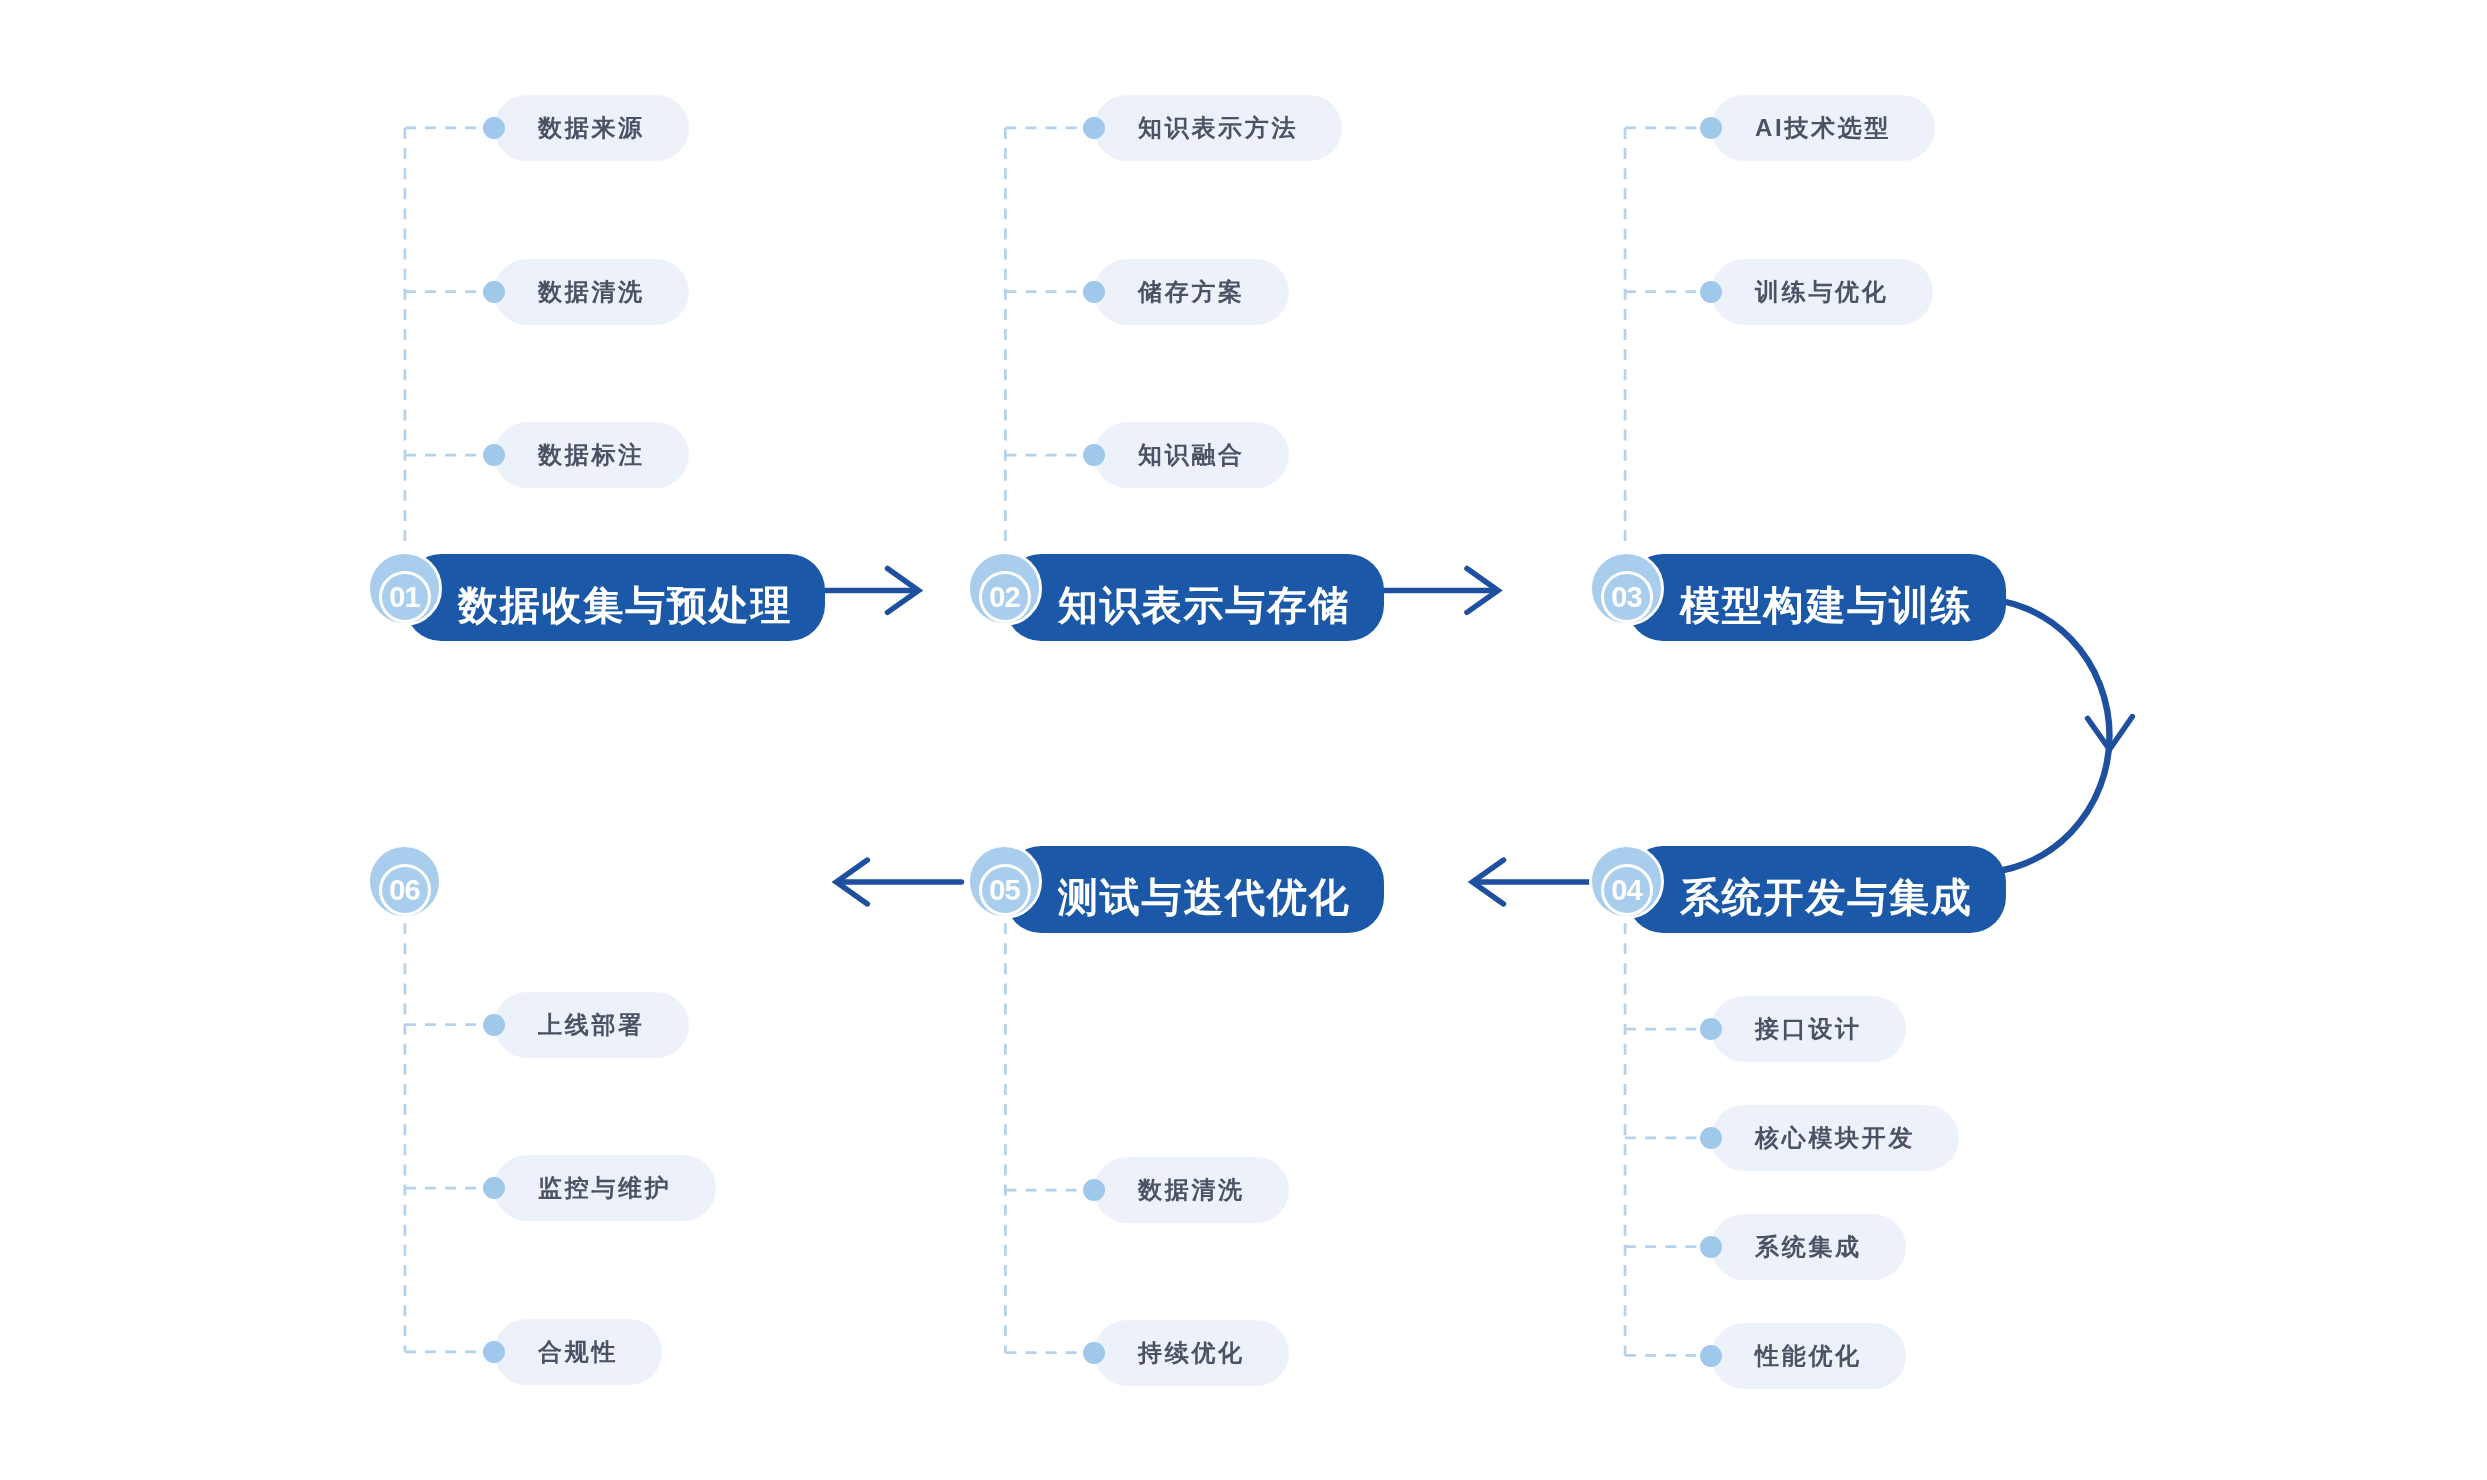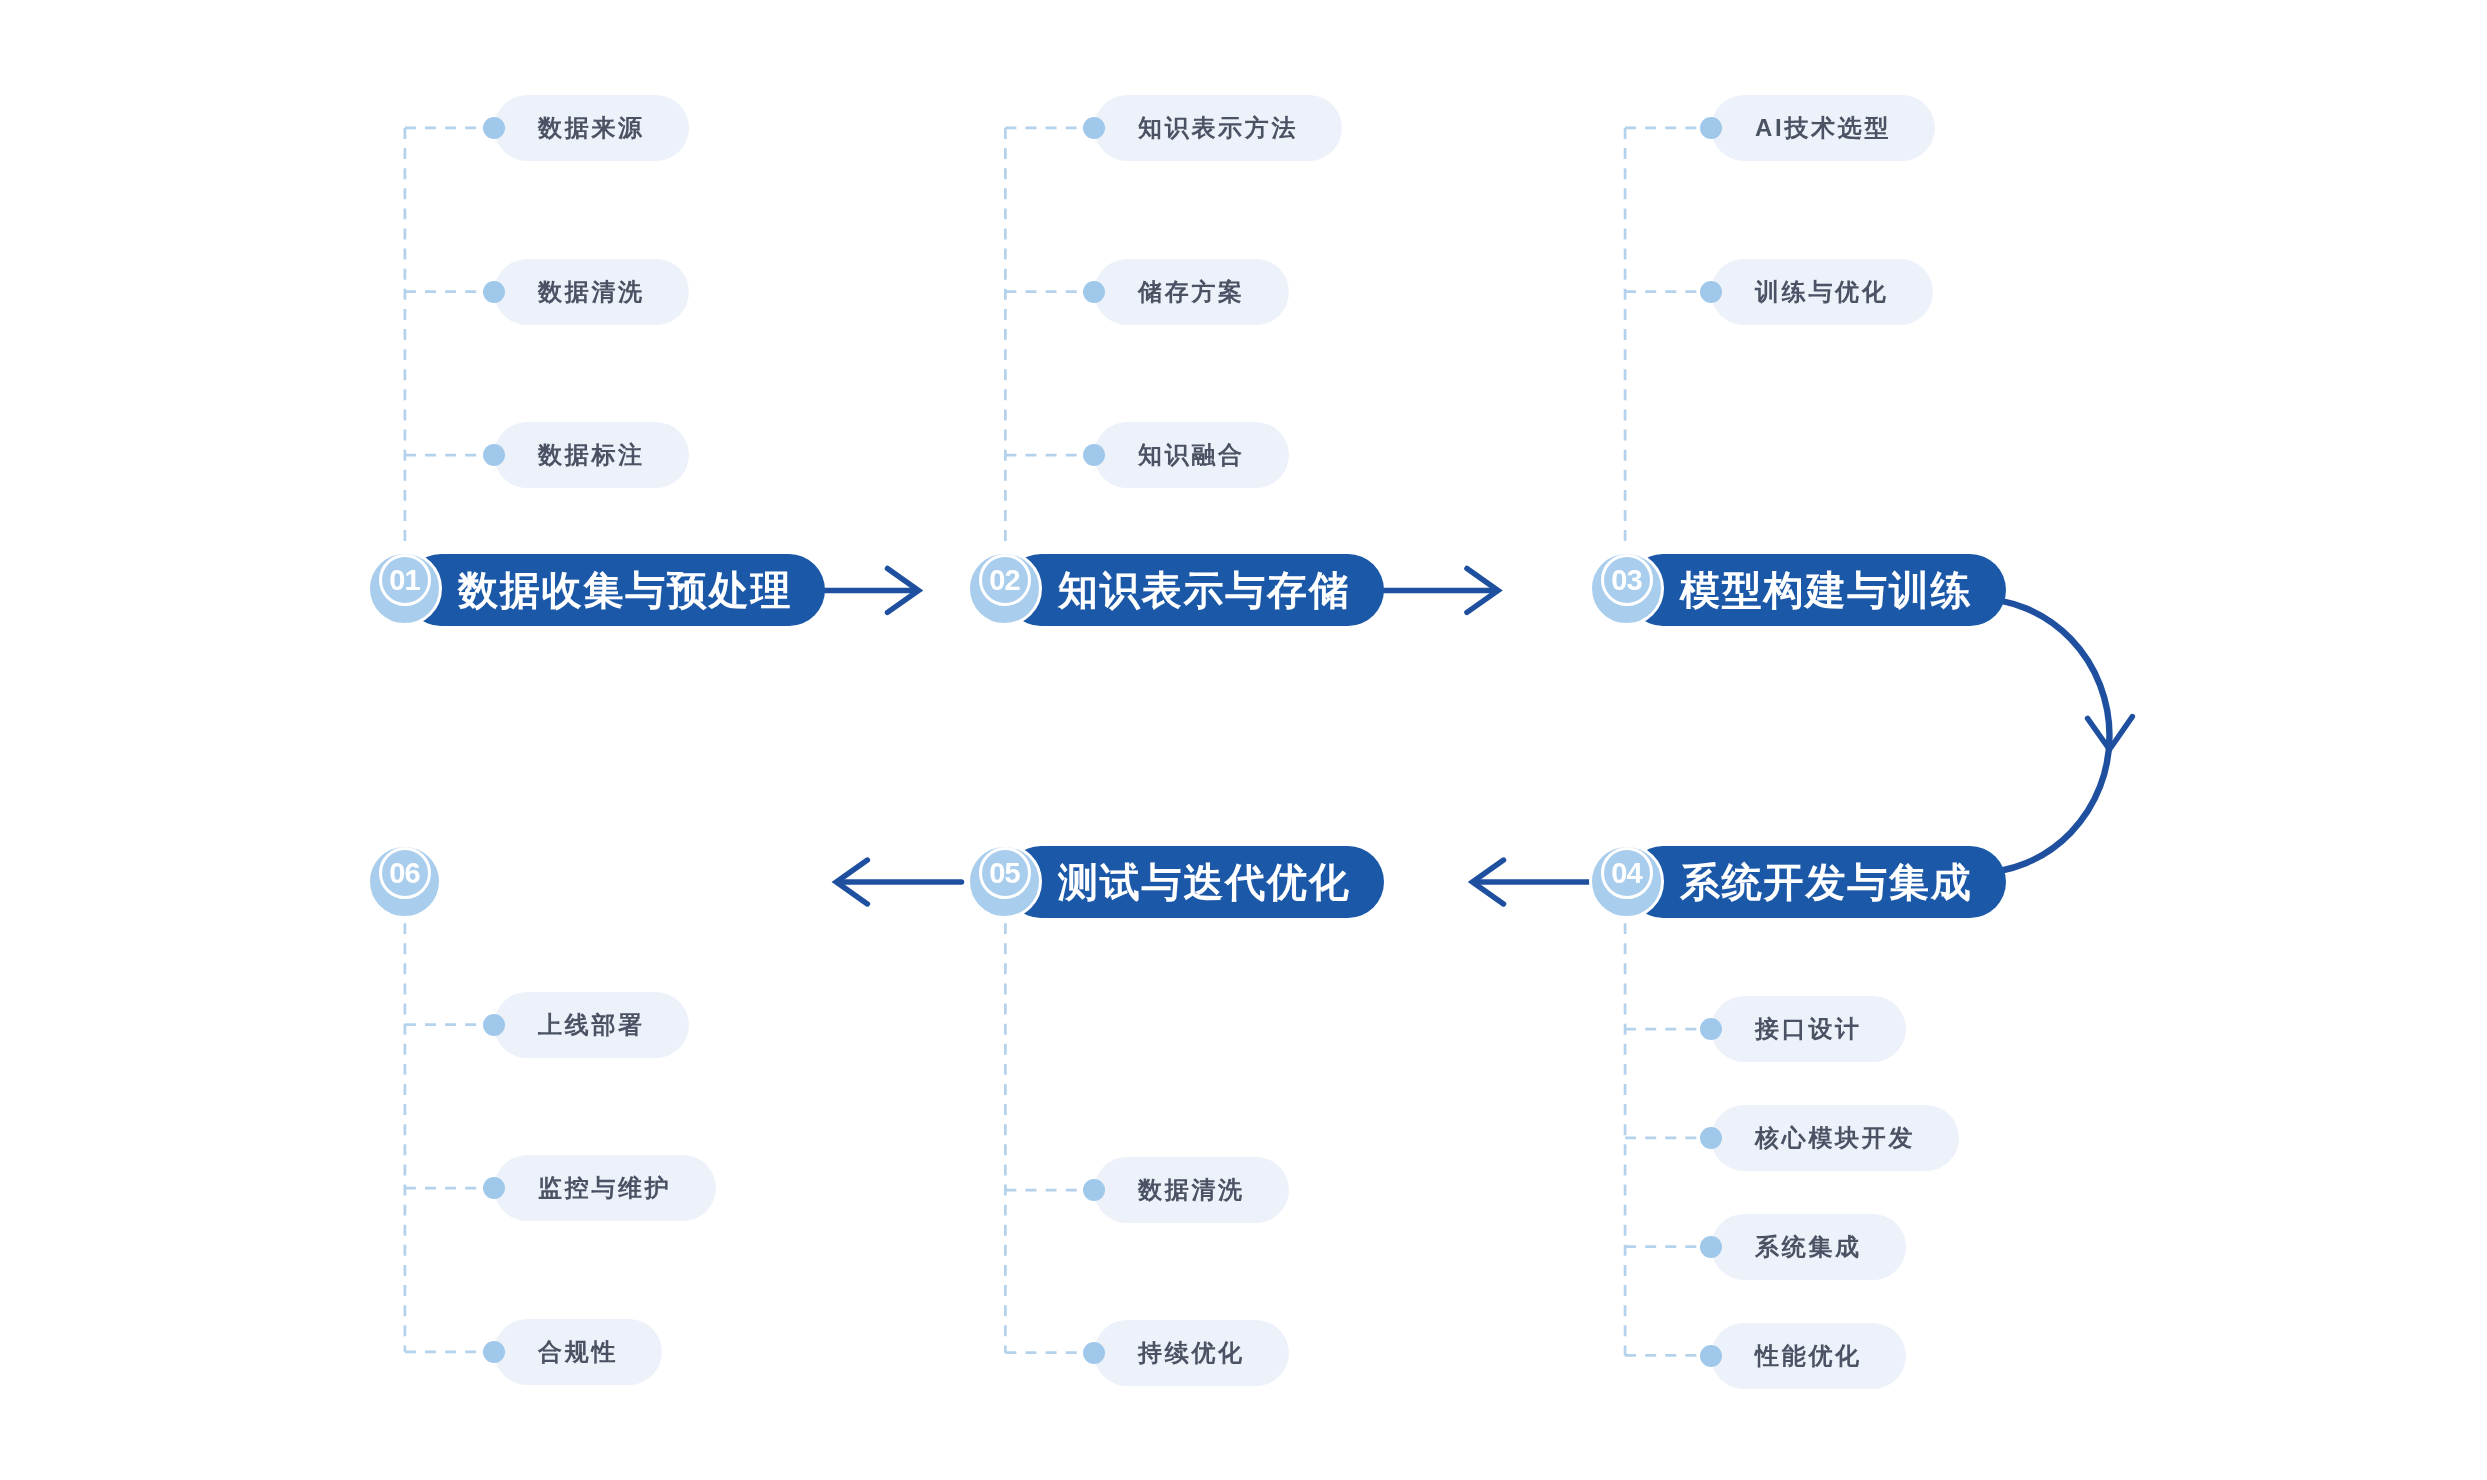--- a/index.html
+++ b/index.html
@@ -14,39 +14,39 @@
   .connector-layer {
     position: absolute;
     inset: 0;
     z-index: 1;
   }
   .pill {
     position: absolute;
     height: 71px;
     display: inline-flex;
     align-items: center;
-    padding: 1px 33px 0 53px;
+    padding: 16px 33px 0 53px;
     border-radius: 36px;
     background: #1b58a8;
     color: #ffffff;
     font-size: 40px;
     font-weight: 700;
     letter-spacing: 1.8px;
     white-space: nowrap;
     z-index: 2;
   }
   .badge {
     position: absolute;
     width: 69px;
     height: 69px;
     border: 3.7px solid #ffffff;
     border-radius: 50%;
     background: #a9cdec;
     display: flex;
-    align-items: flex-start;
+    align-items: flex-end;
     justify-content: center;
     z-index: 3;
   }
   .badge-num {
     width: 46px;
     height: 46px;
     border: 3.7px solid #ffffff;
     border-radius: 50%;
     background: #a9cdec;
     color: #ffffff;

